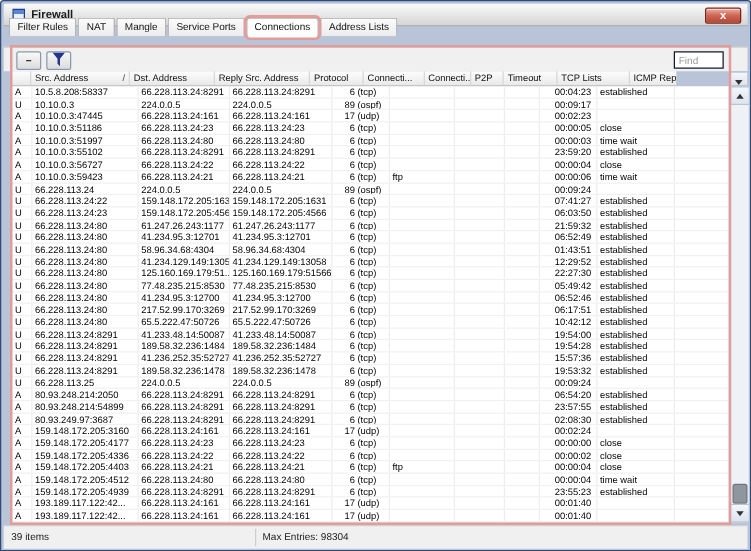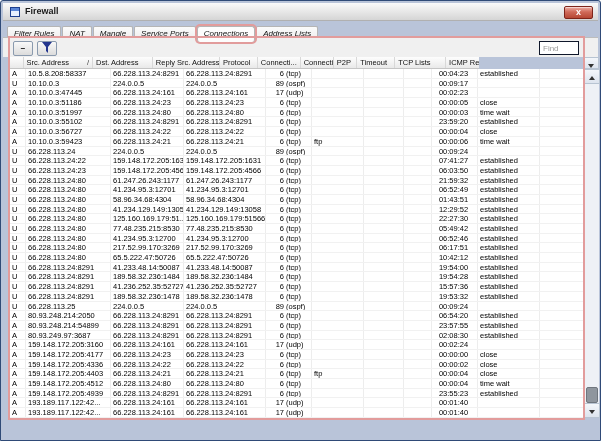--- a/index.html
+++ b/index.html
@@ -22,21 +22,21 @@
   .wtitle { position:absolute; left:22px; top:3px; font-size:9px; font-weight:bold; color:#1a1a1a; }
   .closebtn {
     position:absolute; right:5px; top:3px; width:29px; height:13px;
     border:1px solid #7e241a; border-radius:2px;
     background:linear-gradient(#eeb0a5 0%, #d06a59 45%, #b64734 100%);
     color:#fff; font-size:9px; font-weight:bold; text-align:center; line-height:11px;
     box-shadow:inset 0 1px 0 rgba(255,255,255,.5); cursor:default;
   }
 
   
-  .tabbar { position:absolute; left:2px; right:2px; top:24px; height:16px; display:flex; padding-left:4px;font-style:italic; }
+  .tabbar { position:absolute; left:2px; right:2px; top:12px; height:16px; display:flex; padding-left:4px; }
   .tab {
     position:relative; height:15px; margin-top:1px; padding:0 6px;
     font-size:8px; line-height:14px; color:#111;
     border:1px solid #b5b5b5; border-bottom:none; border-radius:2px 2px 0 0;
     background:linear-gradient(#fbfbfb,#ececec); margin-right:1px; white-space:nowrap;
   }
   .tab.active {
     background:#fdfdfd; height:16px; z-index:6;
     box-shadow:0 0 0 2px var(--pink); border-radius:3px;
   }
@@ -54,21 +54,21 @@
   .tbtn.filter { left:34px; width:20px; }
   .tbtn.track { left:61px; width:60px;margin-top:34px; }
   .find {
     position:absolute; right:19px; top:3px; width:40px; height:14px;
     border:1px solid #0f172a; background:#fff; font-size:8px; padding:0 3px; color:#333;
   }
   .find::placeholder { color:#9a9a9a; }
 
   
   .headerrow {
-    position:absolute; left:8px; top:56px; width:470px; height:12px; display:flex;
+    position:absolute; left:8px; top:56px; width:532px; height:12px; display:flex;
     background:linear-gradient(#fdfdfd,#e9e9e9); border-bottom:1px solid #c5c5c5;
   }
   .hcell { position:relative; height:100%; font-size:7.5px; color:#111; line-height:11px;
     padding-left:3px; border-right:1px solid #d8d8d8; overflow:hidden; white-space:nowrap; }
   .hcell .sort { position:absolute; right:3px; top:0; color:#444; }
   .colbtn {
     position:absolute; left:582px; top:56px; width:16px; height:12px;
     border:1px solid #b8c4d2; background:linear-gradient(#f4f7fb,#dde4ee); padding:0;
   }
   .tri-down { display:inline-block; width:0; height:0; border-left:3px solid transparent;
@@ -78,21 +78,21 @@
 
   .rows { position:absolute; left:8px; top:68px; width:574px; height:349px;
     background:#fff; overflow:hidden; }
   .trow { display:flex; height:9.69px; border-bottom:1px solid #f1f1f1; align-items:center; }
   .tcell { height:100%; font-size:7.5px; color:#000; line-height:9px;
     padding-left:2px; border-right:1px solid #ededed; overflow:hidden; white-space:nowrap; }
   .tcell.flag { padding-left:3px; }
   .tcell.proto { display:flex; padding-left:0; }
   .pnum { display:inline-block; width:18px; text-align:right; }
   .pname { padding-left:2px; }
-  .tcell.timeout { text-align:center; padding-right:4px; }
+  .tcell.timeout { text-align:right; padding-right:4px; }
 
   
   .c0{width:17px}.c1{width:85px}.c2{width:73px}.c3{width:82px}.c4{width:46px}
   .c5{width:52px}.c6{width:40px}.c7{width:28px}.c8{width:46px}.c9{width:62px}
   .c10{width:40px;border-right:none}
 
   
   .vscroll { position:absolute; left:582px; top:68px; width:16px; height:349px;
     background:#eef1f6; border-left:1px solid #d6dce4; }
   .sbtn { position:absolute; left:0; width:16px; height:15px; text-align:center; line-height:14px;
@@ -738,14 +738,19 @@
     </div>
 
   <div class="vscroll">
     <div class="sbtn up"><span class="tri-up"></span></div>
     <div class="thumb"></div>
     <div class="sbtn down"><span class="tri-down"></span></div>
   </div>
 
   <div class="ann"></div>
 
+  <div class="statusbar">
+    <span class="p1">39 items</span>
+    <span class="sdiv"></span>
+    <span class="p2">Max Entries: 98304</span>
+  </div>
 
 </div>
 
 </body></html>

